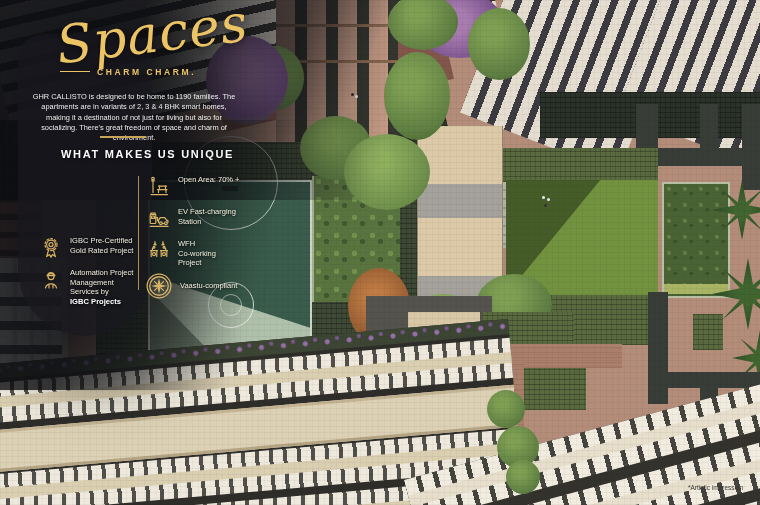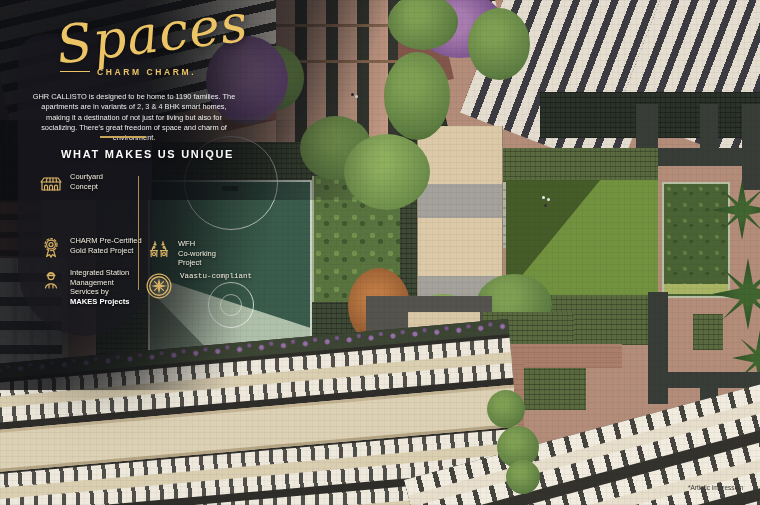--- a/index.html
+++ b/index.html
@@ -176,66 +176,85 @@
 
     <div class="script-title">Spaces</div>
     <div class="tagline-dash"></div>
     <div class="tagline">CHARM CHARM.</div>
 
     <div class="intro">GHR CALLISTO is designed to be home to 1190 families. The apartments are in variants of 2, 3 &amp; 4 BHK smart homes, making it a destination of not just for living but also for socializing. There's great freedom of space and charm of environment.</div>
 
     <div class="gold-divider"></div>
     <div class="unique-heading">WHAT MAKES US UNIQUE</div>
 
-    <div class="feature" style="left:38px;top:172px;width:104px;">
-      <span class="ficon">
-        <svg class="gicon" width="24" height="24" viewBox="0 0 24 24">
-          <path d="M3 10 V18 H21 V10"></path>
-            <path d="M2 10 L5 6 H19 L22 10 Z"></path>
-          <path d="M8 6 L7.4 10 M11 6 L11 10 M14 6 L14 10 M17 6 L17.6 10"></path>
-          <path d="M5.5 18 v-3.4 a1.5 1.5 0 0 1 3 0 V18 M10.5 18 v-3.4 a1.5 1.5 0 0 1 3 0 V18 M15.5 18 v-3.4 a1.5 1.5 0 0 1 3 0 V18"></path>
-        </svg>
-      </span>
-      <span class="flabel">Courtyard
-Concept</span>
-    </div>
 
 
     <div class="feature" style="left:38px;top:236px;width:112px;">
       <span class="ficon">
         <svg class="gicon" width="24" height="24" viewBox="0 0 24 24">
           <circle cx="12" cy="8.6" r="4.4"></circle>
             <circle cx="12" cy="8.6" r="2"></circle>
           <circle cx="12" cy="8.6" r="6" stroke-dasharray="1.8 2.1"></circle>
           <path d="M9.6 14 L7.6 20.6 L10.6 18.6 L12 21.2 L13.4 18.6 L16.4 20.6 L14.4 14"></path>
         </svg>
       </span>
-      <span class="flabel">CHARM Pre-Certified
+      <span class="flabel">IGBC Pre-Certified
 Gold Rated Project</span>
     </div>
 
     <div class="feature" style="left:38px;top:268px;width:112px;">
       <span class="ficon">
         <svg class="gicon" width="24" height="24" viewBox="0 0 24 24">
           <circle cx="12" cy="8.6" r="3"></circle>
           <path d="M8.5 7.2 a3.7 3.7 0 0 1 7 0"></path>
             <path d="M8 7.6 H16"></path>
           <path d="M6.5 20 a5.6 5 0 0 1 11 0"></path>
             <path d="M10 16.6 V20 M14 16.6 V20"></path>
         </svg>
       </span>
-      <span class="flabel"><span>Integrated Station
+      <span class="flabel"><span>Automation Project
 Management
 Services by</span>
-<b>MAKES Projects</b></span>
+<b>IGBC Projects</b></span>
     </div>
 
     <div class="v-divider"></div>
 
-
+    <div class="feature" style="left:146px;top:175px;width:130px;">
+      <span class="ficon">
+        <svg class="gicon" width="24" height="24" viewBox="0 0 24 24">
+          <path d="M6 5 V17.6"></path>
+            <circle cx="6" cy="3.6" r="1.3"></circle>
+            <path d="M4.6 5.8 h2.8"></path>
+          <path d="M10.5 14.6 H20 M11.5 11.2 H19.5"></path>
+            <path d="M12.5 11.2 v3.4 M18.5 11.2 v3.4"></path>
+          <path d="M11.5 14.6 V17.6 M19 14.6 V17.6"></path>
+            <path d="M4 19.6 H20.5"></path>
+        </svg>
+      </span>
+      <span class="flabel">Open Area: 70% +</span>
+    </div>
+
+    <div class="feature" style="left:146px;top:207px;width:130px;">
+      <span class="ficon">
+        <svg class="gicon" width="24" height="24" viewBox="0 0 24 24">
+          <rect x="3.2" y="7.5" width="5.6" height="9" rx="0.8"></rect>
+            <rect x="4.6" y="9" width="2.8" height="2.4"></rect>
+          <path d="M3.8 7.5 V6.2 H8.2 V7.5"></path>
+            <path d="M8.8 10.6 h1.7 v3.2"></path>
+          <path d="M11.5 15.6 v-2.3 l1.7-2.6 h4.6 l2 2.6 h1.1 v2.3"></path>
+          <circle cx="13.9" cy="16.3" r="1.4"></circle>
+            <circle cx="18.9" cy="16.3" r="1.4"></circle>
+          <path d="M15.3 16.5 h2.2"></path>
+            <path d="M3.2 19.4 H21"></path>
+        </svg>
+      </span>
+      <span class="flabel">EV Fast-charging
+Station</span>
+    </div>
 
     <div class="feature" style="left:146px;top:239px;width:130px;">
       <span class="ficon">
         <svg class="gicon" width="24" height="24" viewBox="0 0 24 24">
           <path d="M8 2.6 v1.6 M16 2.6 v1.6"></path>
           <path d="M6.9 5.8 L8 4.4 L9.1 5.8 Z M14.9 5.8 L16 4.4 L17.1 5.8 Z"></path>
           <path d="M3.5 11.6 h7 M4.2 11.6 V17.6 M9.8 11.6 V17.6"></path>
           <path d="M5.4 11.6 v-2 l1.3-1"></path>
             <circle cx="7" cy="8.2" r="0.9"></circle>
             <circle cx="7" cy="15.2" r="1.5"></circle>
@@ -243,21 +262,21 @@
           <path d="M18.6 11.6 v-2 l-1.3-1"></path>
             <circle cx="17" cy="8.2" r="0.9"></circle>
             <circle cx="17" cy="15.2" r="1.5"></circle>
         </svg>
       </span>
       <span class="flabel">WFH
 Co-working
 Project</span>
     </div>
 
-    <div class="feature" style="left:144px;top:272px;width:132px;font-family:Liberation Mono, monospace;">
+    <div class="feature" style="left:144px;top:272px;width:132px;align-items:center;">
       <span class="ficon" style="flex-basis:30px;">
         <svg class="gicon" width="28" height="28" viewBox="0 0 26 26">
           <circle cx="13" cy="13" r="11"></circle>
             <circle cx="13" cy="13" r="8.6"></circle>
           <path d="M13 5.8 L14.5 11.5 L20.2 13 L14.5 14.5 L13 20.2 L11.5 14.5 L5.8 13 L11.5 11.5 Z" fill="#d9b365" stroke="none"></path>
           <path d="M8.9 8.9 L11 11 M17.1 8.9 L15 11 M8.9 17.1 L11 15 M17.1 17.1 L15 15"></path>
         </svg>
       </span>
       <span class="flabel">Vaastu-compliant</span>
     </div>

